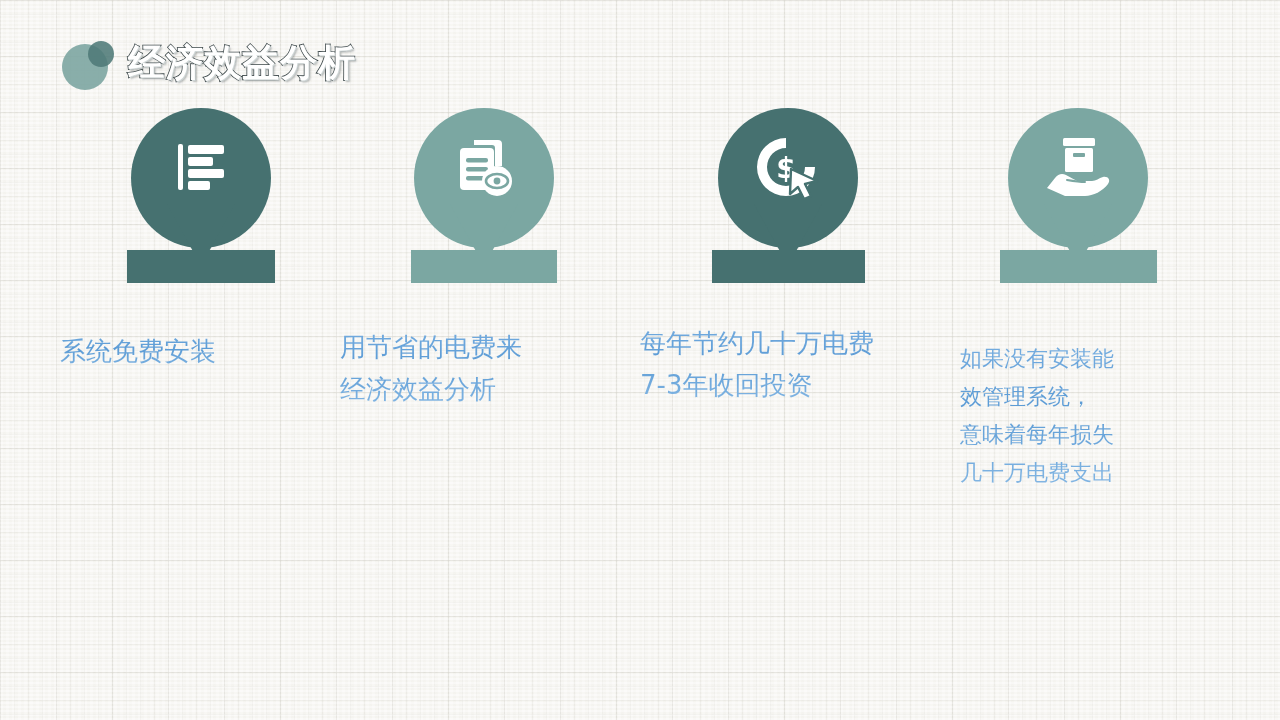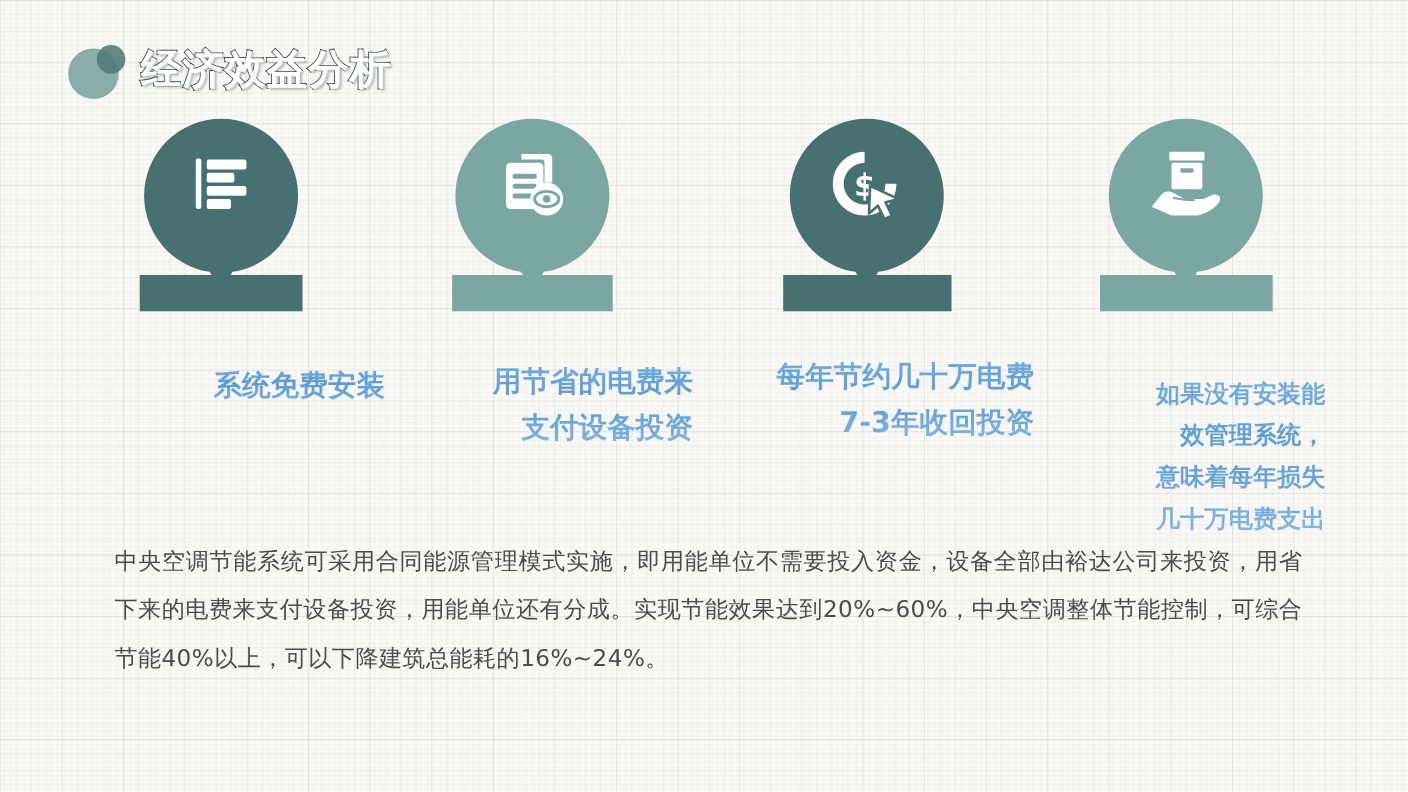--- a/index.html
+++ b/index.html
@@ -120,24 +120,24 @@
   .bar {
     position: absolute;
     height: 33px;
   }
   .bar-dark { background: #467170; }
   .bar-light { background: #7ba7a2; }
 
   
   .caption {
     position: absolute;
-    text-align: right;
+    text-align: left;
     font-size: 26px;
     line-height: 42px;
-    font-weight: 700;
+    font-weight: 400;
     color: #5b9bd5;
     background: linear-gradient(180deg, #77aee0 0%, #5b9bd5 45%, #86b8e4 100%);
     -webkit-background-clip: text;
     background-clip: text;
     -webkit-text-fill-color: transparent;
     white-space: pre-line;
   }
   #caption-4 {
     line-height: 38px;
     font-size: 22px;
@@ -231,27 +231,24 @@
           <path d="M24 44 C30 45 36 46 42 46" fill="none" stroke="#7ba7a2" stroke-width="2" stroke-linecap="round"></path>
         </svg>
       </div>
     </div>
     <div class="bar bar-light" style="left:-8px; top:142px; width:157px;"></div>
   </div>
 
   <div class="caption" id="caption-1" style="left:60px; top:330px; width:290px;">系统免费安装</div>
 
   <div class="caption" id="caption-2" style="left:340px; top:326px; width:290px;">用节省的电费来
-支付设备投资</div>
+经济效益分析</div>
 
   <div class="caption" id="caption-3" style="left:640px; top:322px; width:300px;">每年节约几十万电费
 7-3年收回投资</div>
 
   <div class="caption" id="caption-4" style="left:960px; top:340px; width:245px;">如果没有安装能
 效管理系统，
 意味着每年损失
 几十万电费支出</div>
 
-  <div id="paragraph">
-    <p>中央空调节能系统可采用合同能源管理模式实施，即用能单位不需要投入资金，设备全部由裕达公司来投资，用省下来的电费来支付设备投资，用能单位还有分成。实现节能效果达到20%~60%，中央空调整体节能控制，可综合节能40%以上，可以下降建筑总能耗的16%~24%。</p>
-  </div>
 
 </div>
 
 </body></html>

